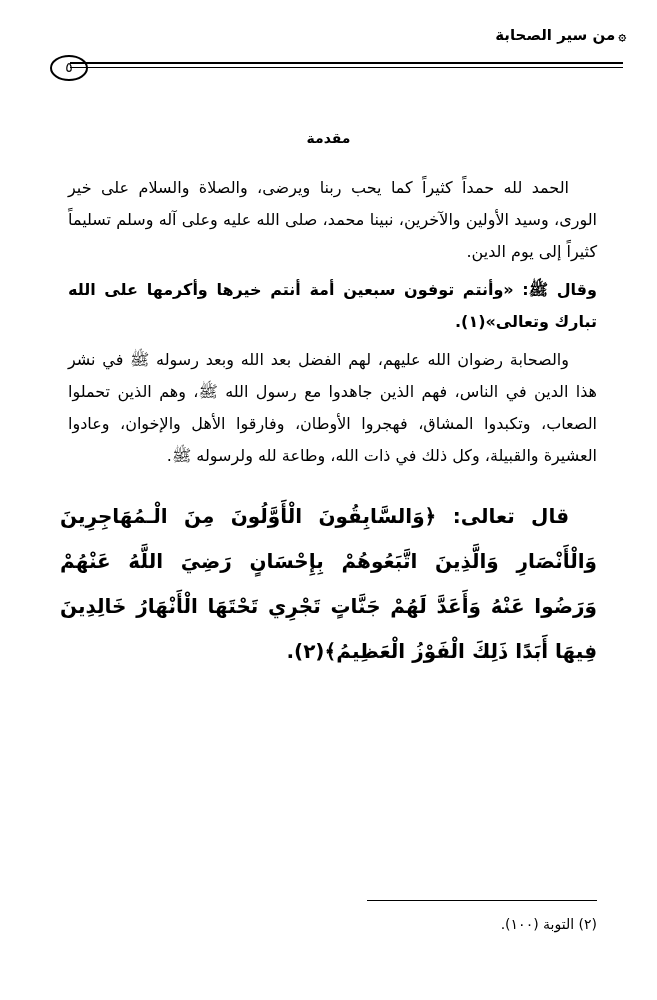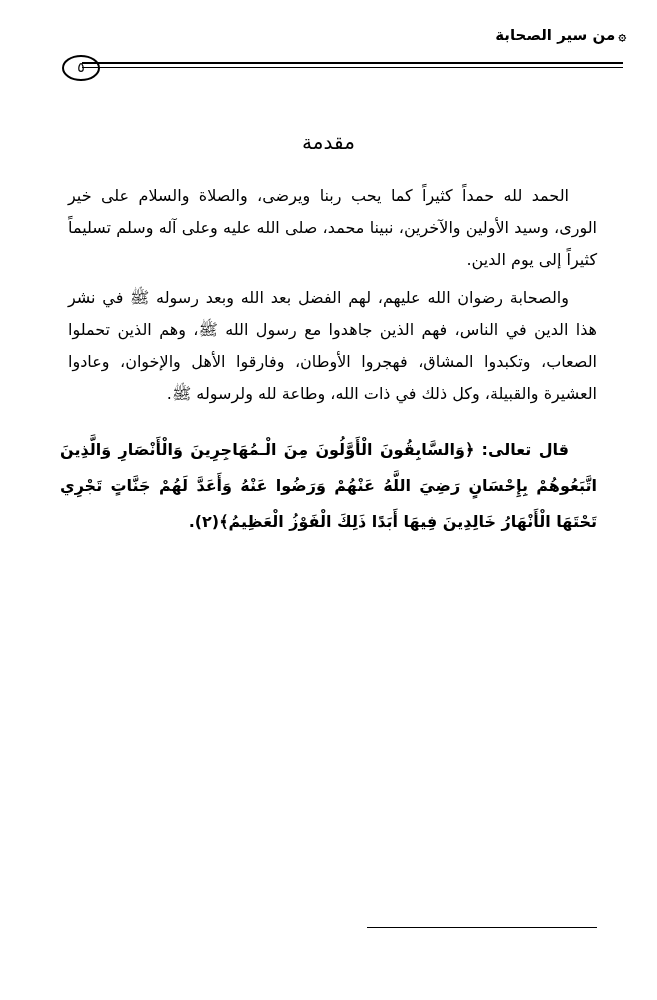--- a/index.html
+++ b/index.html
@@ -20,21 +20,21 @@
     position: absolute;
     inset: 0;
     padding: 0;
   }
 
   
   .header {
     position: absolute;
     top: 26px;
     right: 28px;
-    left: 44px;
+    left: 32px;
     height: 62px;
   }
   .header-title {
     position: absolute;
     top: 0px;
     right: 0px;
     font-size: 15px;
     font-weight: bold;
     letter-spacing: 0px;
     white-space: nowrap;
@@ -87,22 +87,22 @@
     position: absolute;
     top: 130px;
     right: 60px;
     left: 60px;
     direction: rtl;
     text-align: justify;
   }
 
   .doc-title {
     text-align: center;
-    font-size: 20px;
-    font-weight: normal;
+    font-size: 14px;
+    font-weight: bold;
     margin: 0 0 26px 0;
   }
 
   p.para {
     margin: 0 0 6px 8px;
     font-size: 16px;
     line-height: 2.0;
     text-align: justify;
     text-justify: inter-word;
     text-indent: 28px;
@@ -113,21 +113,21 @@
     font-size: 15.5px;
     line-height: 2.1;
     font-weight: bold;
     letter-spacing: 0.2px;
   }
 
   .bold { font-weight: bold; }
 
   p.verse-block {
     margin: 22px 0 0 0;
-    font-size: 16px;
+    font-size: 20px;
     font-weight: bold;
     line-height: 2.25;
     text-align: justify;
     text-indent: 28px;
     letter-spacing: 0.3px;
   }
 
   
   .footnotes {
     position: absolute;
@@ -164,24 +164,26 @@
     </div>
   </div>
 
   <div class="content">
 
     <h1 class="doc-title">مقدمة</h1>
 
     <p class="para">الحمد لله حمداً كثيراً كما يحب ربنا ويرضى، والصلاة والسلام على خير الورى، وسيد الأولين والآخرين، نبينا محمد، صلى الله عليه وعلى آله وسلم تسليماً كثيراً إلى يوم الدين.</p>
 
 
+    <p class="para noindent bold">وقال ﷺ: «وأنتم توفون سبعين أمة أنتم خيرها وأكرمها على الله تبارك وتعالى»(١).</p>
 
     <p class="para">والصحابة رضوان الله عليهم، لهم الفضل بعد الله وبعد رسوله ﷺ في نشر هذا الدين في الناس، فهم الذين جاهدوا مع رسول الله ﷺ، وهم الذين تحملوا الصعاب، وتكبدوا المشاق، فهجروا الأوطان، وفارقوا الأهل والإخوان، وعادوا العشيرة والقبيلة، وكل ذلك في ذات الله، وطاعة لله ولرسوله ﷺ.</p>
 
     <p class="verse-block">قال تعالى: ﴿وَالسَّابِقُونَ الْأَوَّلُونَ مِنَ الْـمُهَاجِرِينَ وَالْأَنْصَارِ وَالَّذِينَ اتَّبَعُوهُمْ بِإِحْسَانٍ رَضِيَ اللَّهُ عَنْهُمْ وَرَضُوا عَنْهُ وَأَعَدَّ لَهُمْ جَنَّاتٍ تَجْرِي تَحْتَهَا الْأَنْهَارُ خَالِدِينَ فِيهَا أَبَدًا ذَلِكَ الْفَوْزُ الْعَظِيمُ﴾(٢).</p>
 
   </div>
 
   <div class="footnotes">
     <div class="footnote-rule"></div>
+    <p class="footnote">(٢) التوبة (١٠٠).</p>
   </div>
 
 </div>
 
 </body></html>

